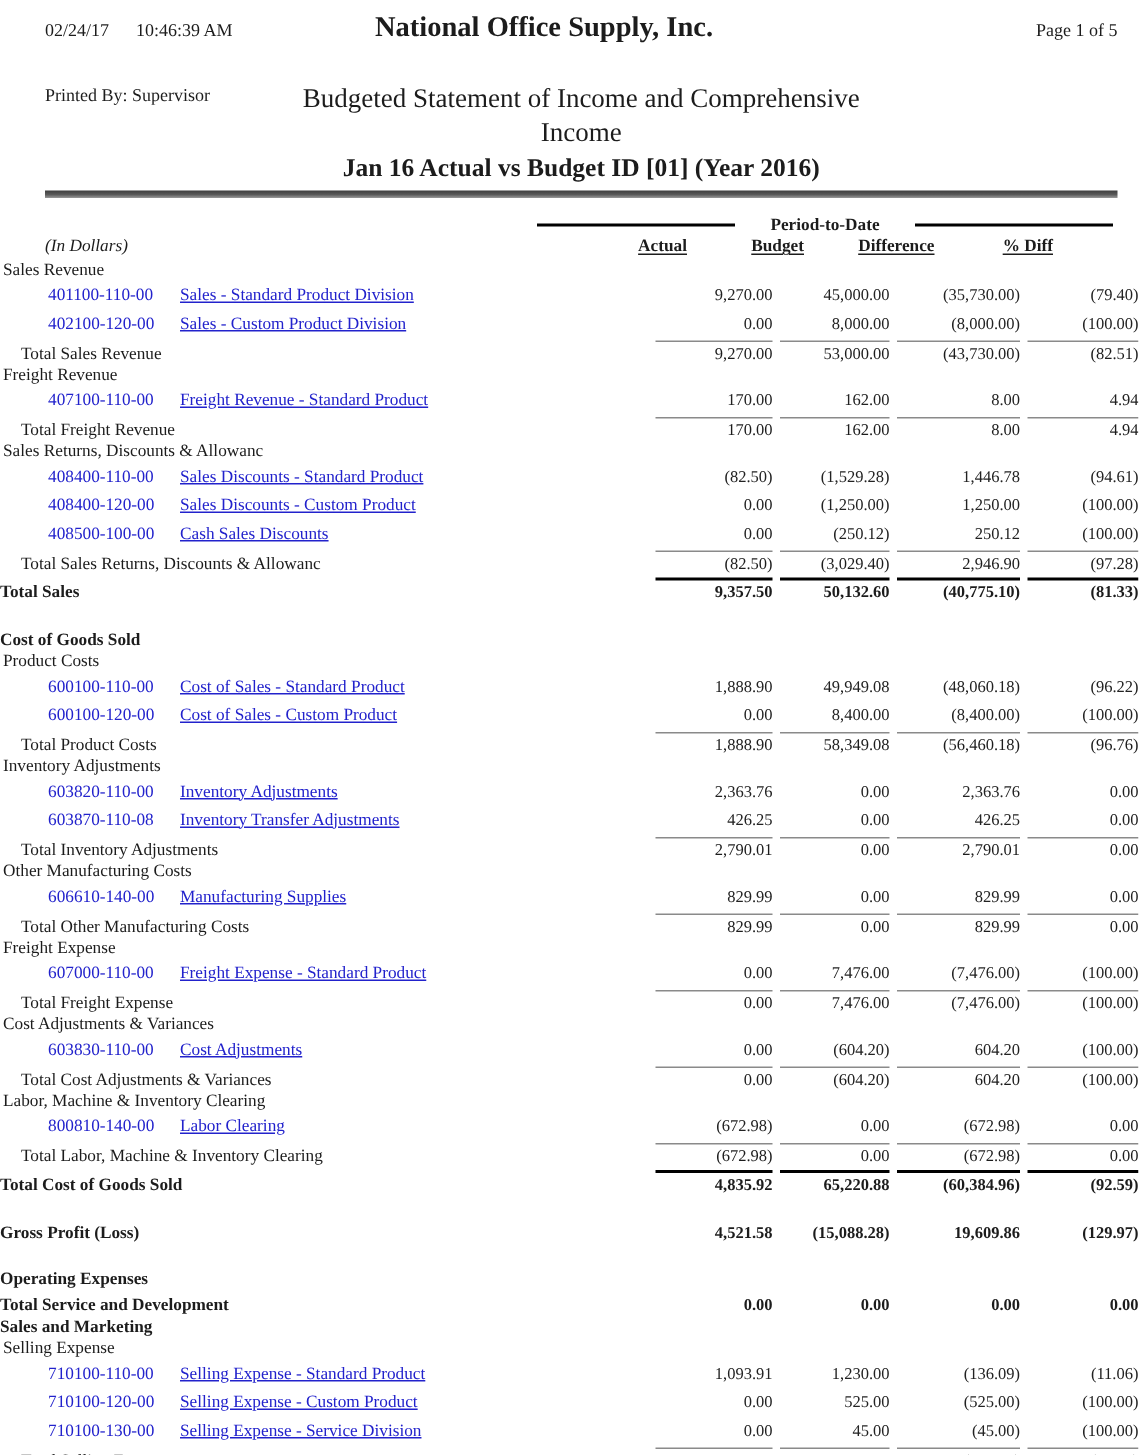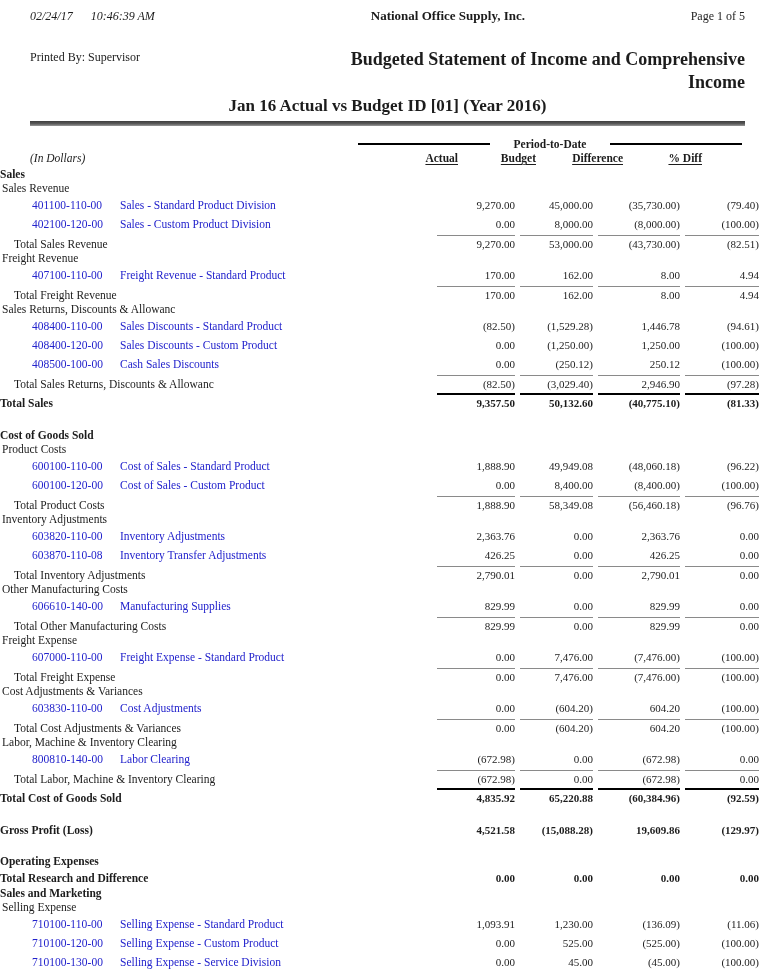--- a/index.html
+++ b/index.html
@@ -13,27 +13,27 @@
   .page { padding: 8px 0 0 0; }
 
   
   .hdr-row1 {
     display: grid;
     grid-template-columns: 220px 1fr 220px;
     align-items: baseline;
     padding: 0 14px 0 30px;
     font-size: 12px;
   }
-  .hdr-datetime { display: flex; gap: 18px; font-style: italic; }
-  .hdr-company { text-align: right; font-weight: bold; font-size: 13px; }
+  .hdr-datetime { display: flex; gap: 18px; }
+  .hdr-company { text-align: left; font-weight: bold; font-size: 19px; }
   .hdr-page { text-align: right; }
 
   .hdr-main { position: relative; padding: 0 14px 0 30px; margin-top: 24px; }
   .printed-by { position: absolute; left: 30px; top: 2px; font-size: 12px; }
-  .title-block { text-align: right; font-weight: bold; font-size: 18px; line-height: 1.25; margin-top: 1px; }
+  .title-block { text-align: center; font-weight: normal; font-size: 18px; line-height: 1.25; margin-top: 1px; }
   .subtitle { text-align: center; font-weight: bold; font-size: 17px; margin-top: 3px; }
 
   .hdr-bar {
     margin: 5px 14px 0 30px;
     height: 5px;
     background: linear-gradient(180deg, #3e3e3e 0%, #5a5a5a 55%, #9a9a9a 100%);
   }
 
   
   .pdt-band {
@@ -65,21 +65,21 @@
   .r { font-size: 11.5px; }
   .r .num { text-align: right; font-size: 11px; white-space: nowrap; }
 
   .r-section { font-weight: bold; padding: 1px 0; }
   .r-group   { padding: 1px 0; }
   .r-group .lbl { padding-left: 2px; }
   .r-account { padding: 3.5px 0; color: #2222cc; }
   .r-account .num { color: #222; }
   .acct-line { display: flex; }
   .acct-code { margin-left: 32px; width: 78px; white-space: nowrap; }
-  .acct-desc { margin-left: 10px; white-space: nowrap; }
+  .acct-desc { margin-left: 10px; white-space: nowrap; text-decoration: underline; }
 
   .r-subtotal { padding: 1.5px 0; }
   .r-subtotal .lbl { padding-left: 14px; }
   .r-subtotal .num { border-top: 1px solid #8a8a8a; padding-top: 2px; }
 
   .r-total { font-weight: bold; padding: 2px 0; }
   .r-total .num { font-weight: bold; }
   .r-total.rule-thick .num { border-top: 2.5px solid #000; padding-top: 2px; }
   .r-total.rule-thin2 .num { border-top: 1.5px solid #222; padding-top: 2px; }
 
@@ -121,27 +121,20 @@
 
   <div class="grid colhead">
     <div class="units">(In Dollars)</div>
     <div class="num-h">Actual</div>
     <div class="num-h">Budget</div>
     <div class="num-h">Difference</div>
     <div class="num-h">% Diff</div>
   </div>
 
   <div id="rows">
-      <div class="grid r r-section">
-        <div class="lbl">Sales</div>
-        <div class="num"></div>
-        <div class="num"></div>
-        <div class="num"></div>
-        <div class="num"></div>
-      </div>
       <div class="grid r r-group">
         <div class="lbl">Sales Revenue</div>
         <div class="num"></div>
         <div class="num"></div>
         <div class="num"></div>
         <div class="num"></div>
       </div>
       <div class="grid r r-account">
         <div class="lbl acct-line">
           <span class="acct-code">401100-110-00</span>
@@ -434,21 +427,21 @@
       <div class="spacer" style="height: 16px;"></div>
       <div class="grid r r-section">
         <div class="lbl">Operating Expenses</div>
         <div class="num"></div>
         <div class="num"></div>
         <div class="num"></div>
         <div class="num"></div>
       </div>
       <div class="spacer" style="height: 2px;"></div>
       <div class="grid r r-total rule-none">
-        <div class="lbl">Total Research and Difference</div>
+        <div class="lbl">Total Service and Development</div>
         <div class="num">0.00</div>
         <div class="num">0.00</div>
         <div class="num">0.00</div>
         <div class="num">0.00</div>
       </div>
       <div class="grid r r-section">
         <div class="lbl">Sales and Marketing</div>
         <div class="num"></div>
         <div class="num"></div>
         <div class="num"></div>

